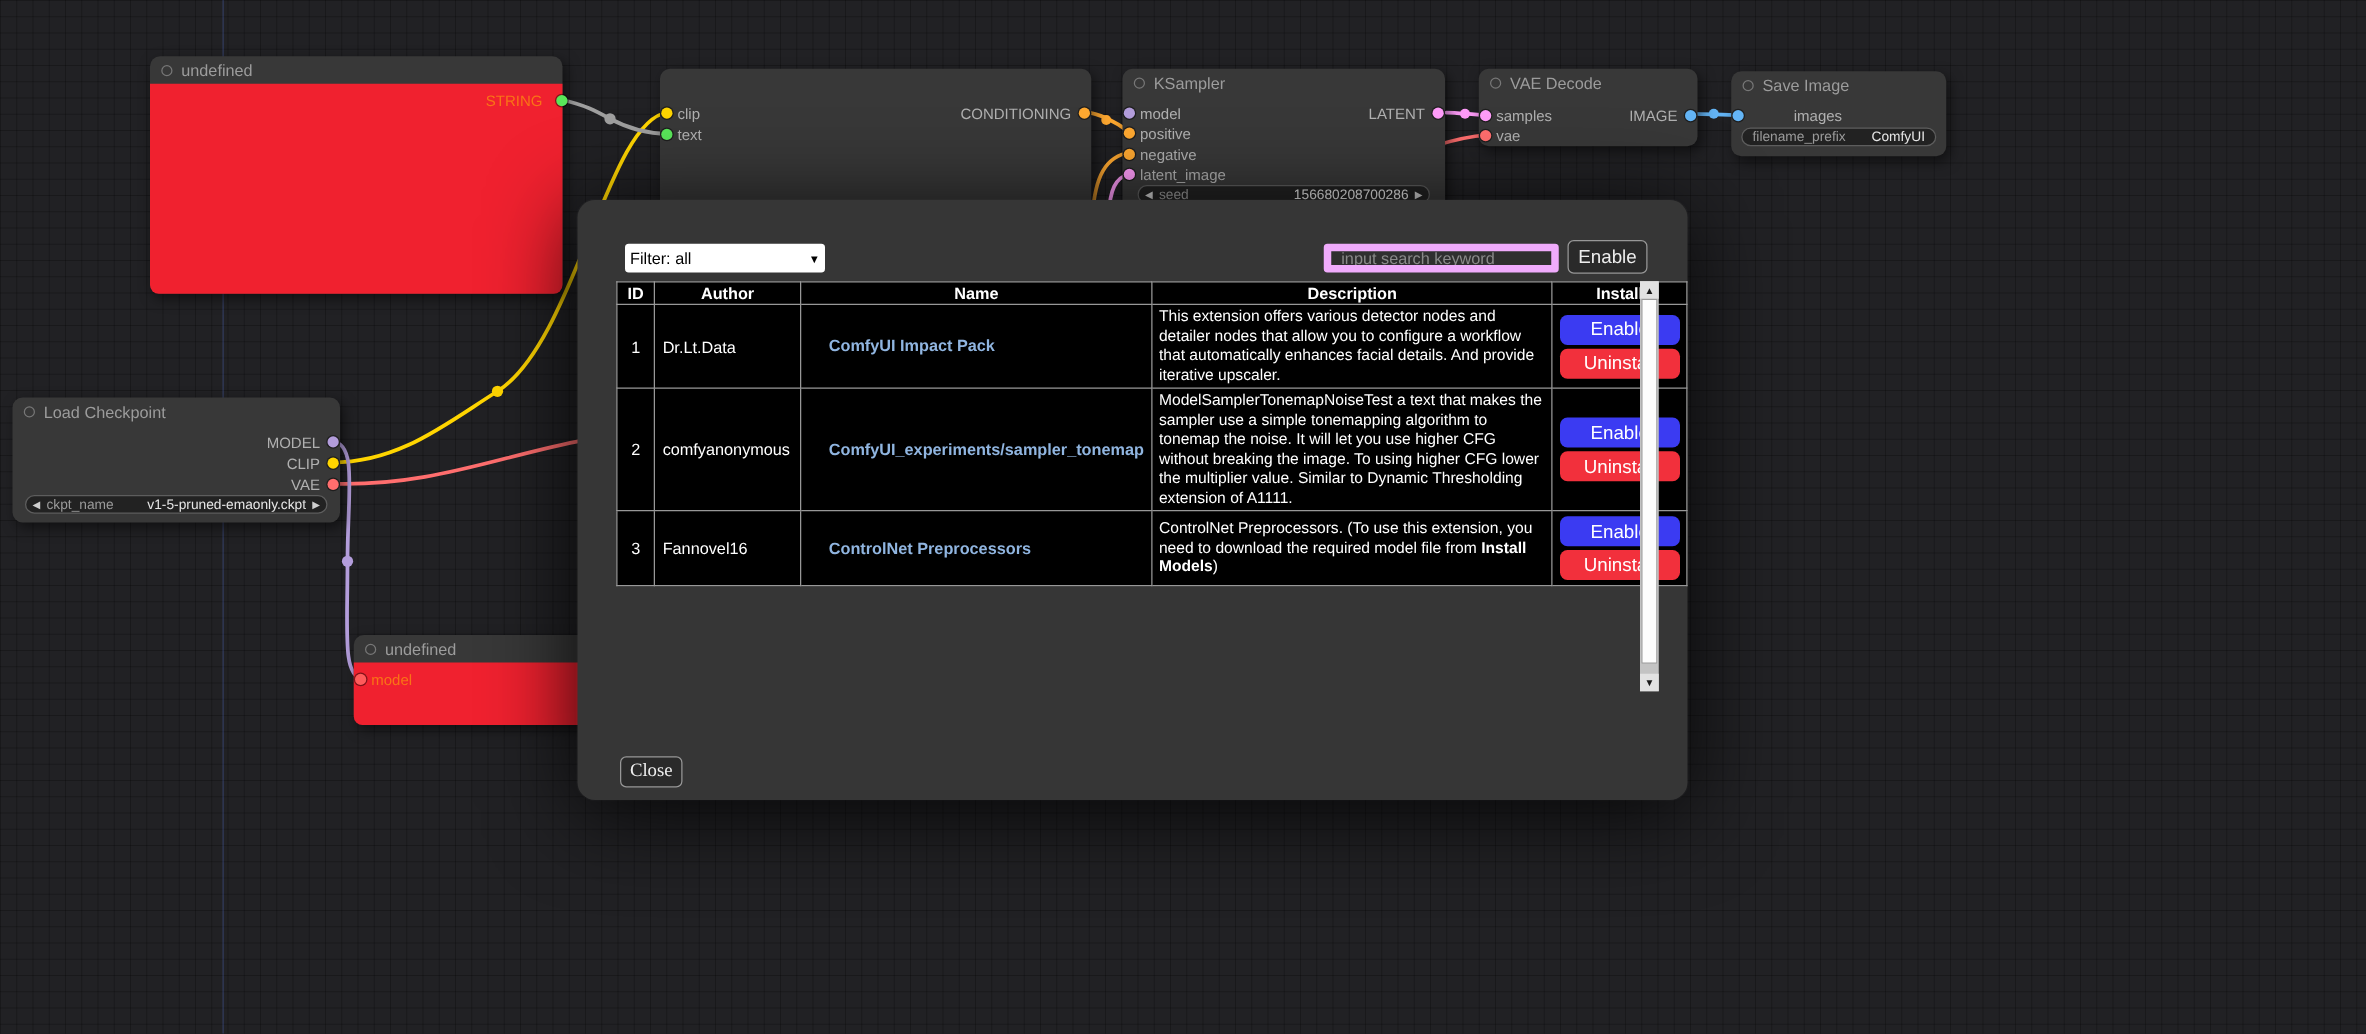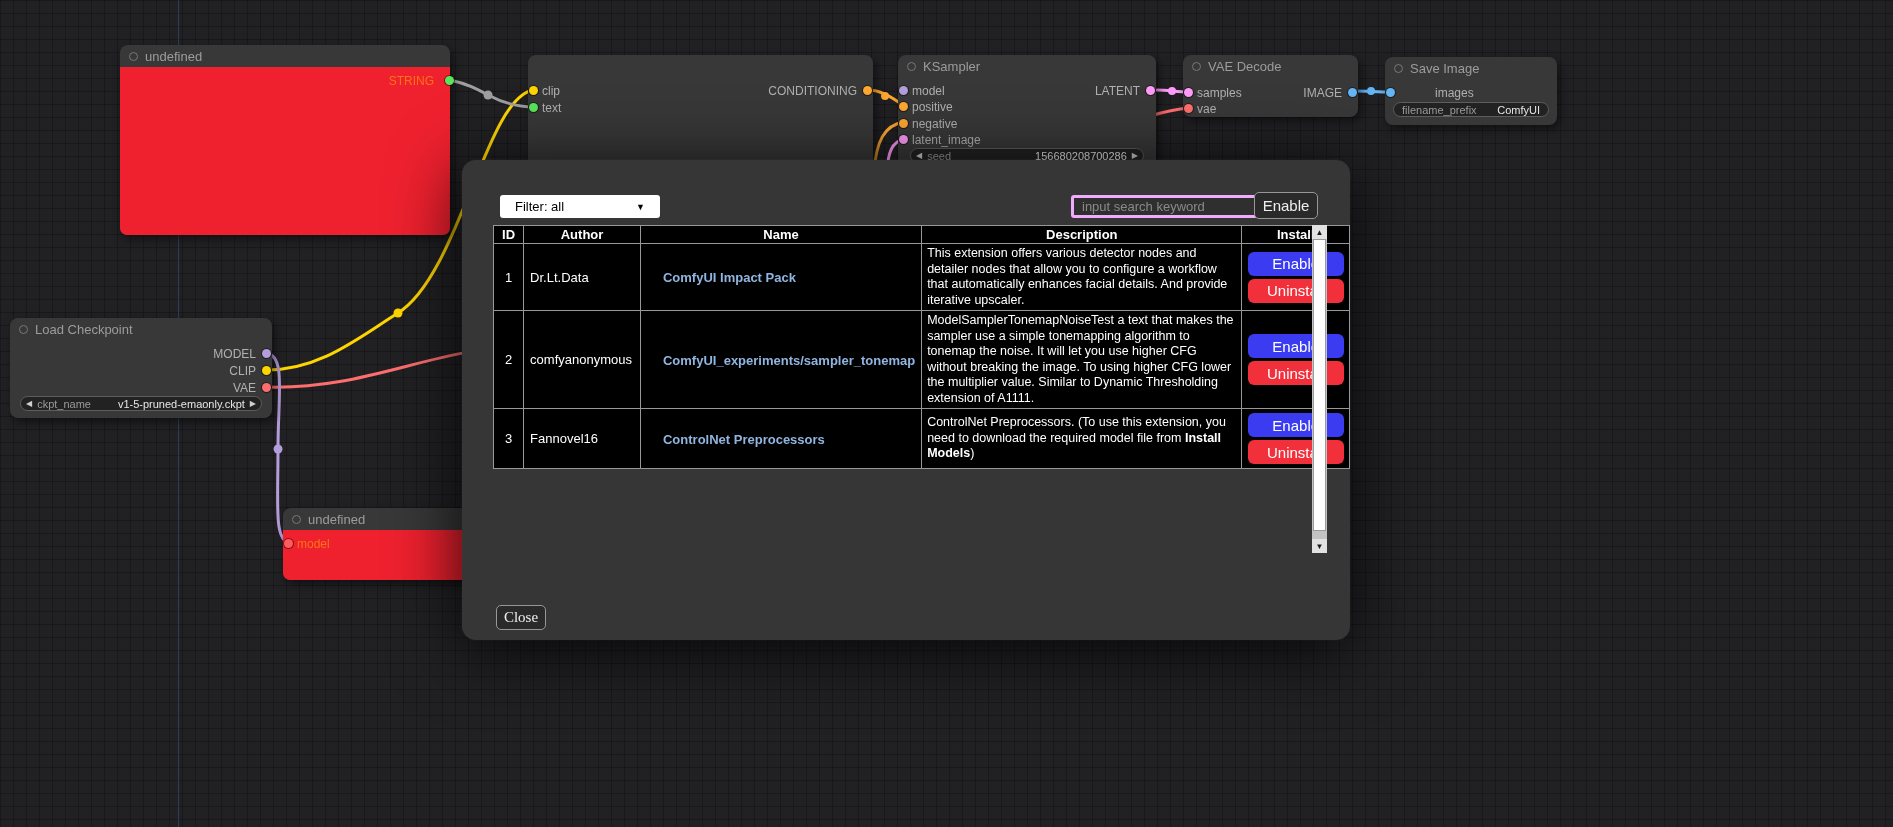--- a/index.html
+++ b/index.html
@@ -44,25 +44,25 @@
   .c-vae{background:#FF6E6E;}   .c-cond{background:#FFA931;}
   .c-latent{background:#FF9CF9;}.c-image{background:#64B5F6;}
   .c-string{background:#59e659;}.c-red{background:#ff5b5b;}
 
   
   #manager-dialog{position:absolute;left:462px;top:160px;width:888px;height:480px;
       background:#363636;border-radius:14px;z-index:10;
       box-shadow:0 10px 70px rgba(0,0,0,0.85), 0 0 0 1px rgba(255,255,255,0.03);}
   .filter-select{position:absolute;left:38px;top:35px;width:160px;height:23px;
       background:#fff;color:#000;border-radius:3px;font-size:13px;
-      display:flex;align-items:center;padding:0 15px;box-sizing:border-box;cursor:pointer;}
+      display:flex;align-items:center;padding:0 4px;box-sizing:border-box;cursor:pointer;}
   .filter-caret{margin-left:auto;font-size:9px;color:#000;}
   .search-input{position:absolute;left:597px;top:35px;width:188px;height:23px;
-      background:#2f2f2f;border:3px solid #f0abfc;border-radius:3px;color:#ddd;
-      font-size:13px;padding:0 8px;box-sizing:border-box;font-family:inherit;margin-left:12px;}
+      background:#2f2f2f;border:6px solid #f0abfc;border-radius:3px;color:#ddd;
+      font-size:13px;padding:0 8px;box-sizing:border-box;font-family:inherit;}
   .search-input::placeholder{color:#8a8a8a;}
   .btn{background:#2a2a2a;border:1px solid #979797;border-radius:5px;color:#eee;
        font-size:15px;font-family:inherit;cursor:pointer;}
   .search-btn{position:absolute;left:792px;top:32px;width:64px;height:27px;}
   .close-btn{position:absolute;left:34px;top:445px;width:50px;height:25px;font-family:Liberation Serif, serif;}
 
   .grid-table{position:absolute;left:31px;top:65px;border-collapse:collapse;
       table-layout:fixed;background:#000;color:#fff;}
   .grid-table th,.grid-table td{border:1px solid #989898;}
   .grid-table th{font-size:13px;font-weight:bold;height:17px;padding:0;text-align:center;}

